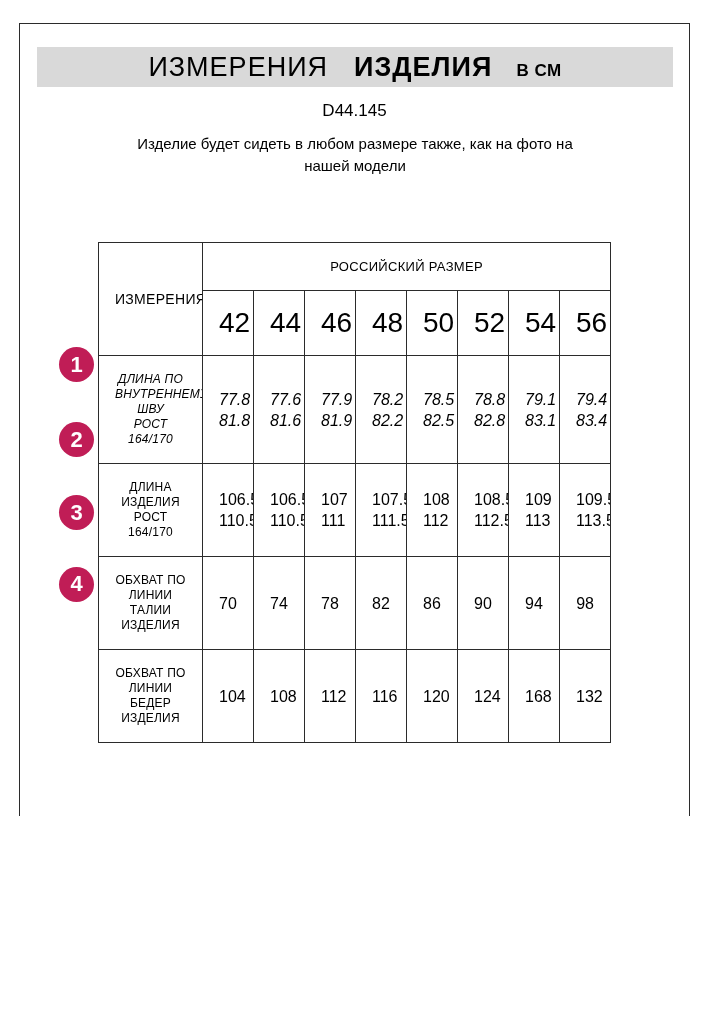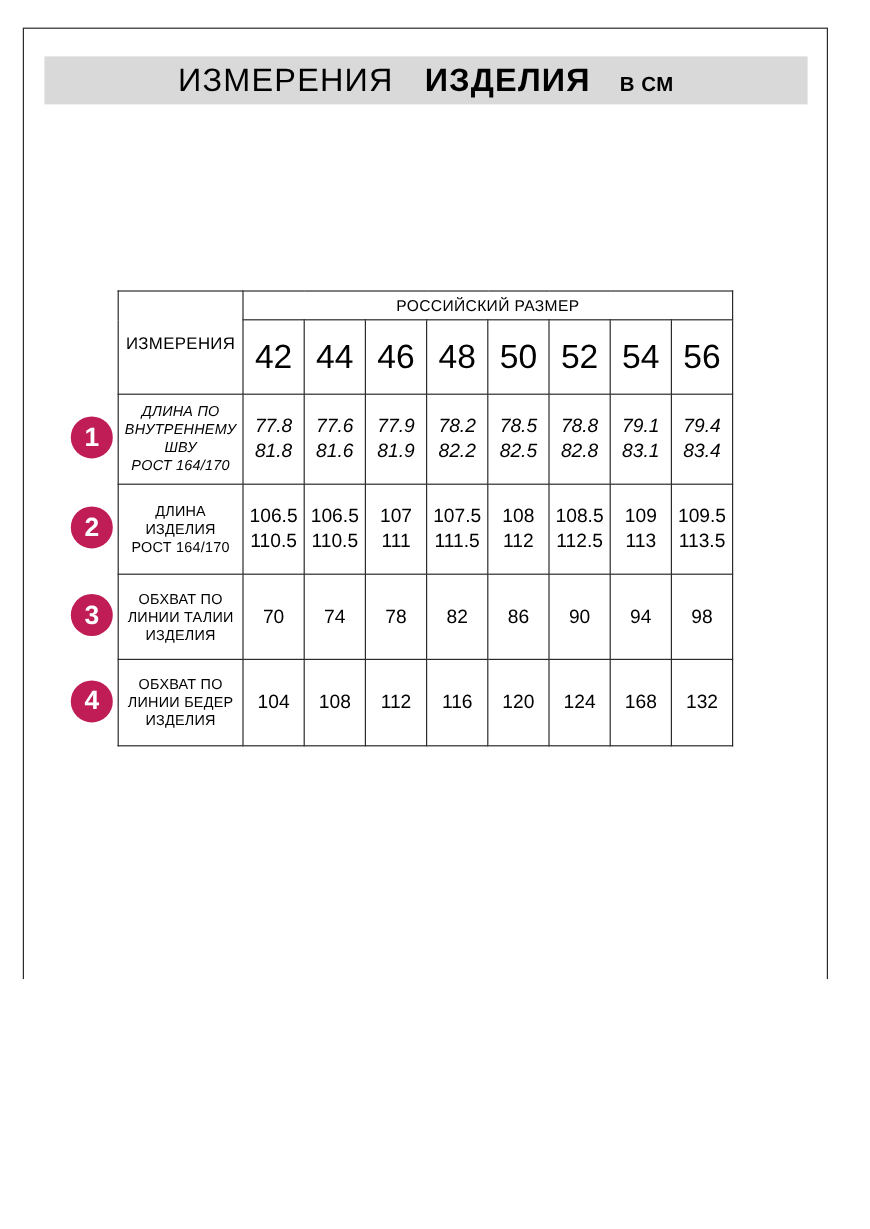--- a/index.html
+++ b/index.html
@@ -37,21 +37,21 @@
     text-align:center; font-size:15px; line-height:22px;
   }
   .table-area { position:absolute; left:60px; top:242px; width:560px; }
   .size-table {
     border-collapse:collapse; table-layout:fixed;
     width:512px; margin-left:38px;
   }
   .size-table td {
     border:1.5px solid #2b2b2b;
     text-align:center; vertical-align:middle;
-    padding:4px; overflow:hidden;
+    padding:16px; overflow:hidden;
   }
   .col-label { width:104px; }
   .col-size  { width:51px; }
   .group-row { height:23px; }
   .group-cell { font-size:13px; letter-spacing:0.3px; }
   .sizes-row { height:62px; }
   .size-cell { font-size:28px; font-weight:400; }
   .corner-cell { font-size:14px; letter-spacing:0.3px; }
   .row-label {
     font-size:12px; line-height:15px;
@@ -73,21 +73,23 @@
   }
 </style>
 </head>
 <body>
 
 <div class="page">
   <div class="page-border"></div>
 
   <div class="title-bar"><span class="title-w1">ИЗМЕРЕНИЯ</span><span class="title-w2">ИЗДЕЛИЯ</span><span class="title-w3">В СМ</span></div>
 
+  <div class="model-code">D44.145</div>
 
+  <div class="subtitle">Изделие будет сидеть в любом размере также, как на фото на нашей модели</div>
 
   <div class="table-area">
     <div class="circle-layer">
         <div class="num-circle" style="top: 105px;">1</div>
         <div class="num-circle" style="top: 180px;">2</div>
         <div class="num-circle" style="top: 253px;">3</div>
         <div class="num-circle" style="top: 324.5px;">4</div>
       </div>
     <table class="size-table">
       <colgroup id="table-cols">

